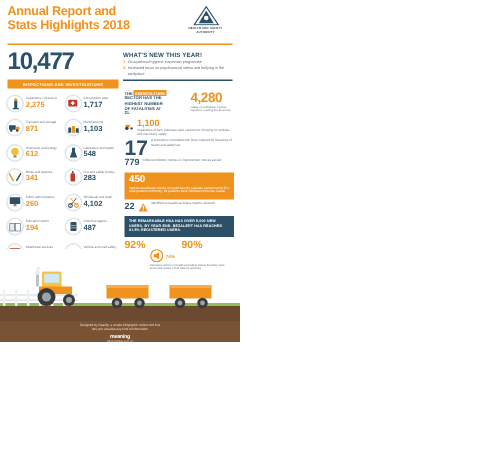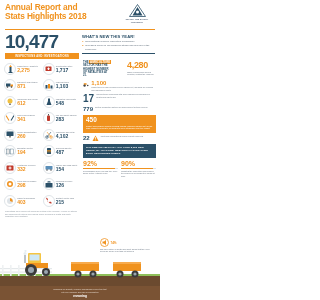--- a/index.html
+++ b/index.html
@@ -2,41 +2,41 @@
 <html><head>
 <meta charset="utf-8">
 <style>
   * { box-sizing: border-box; margin: 0; padding: 0; }
   html, body {
     width: 160px; height: 300px;
     font-family: "Liberation Sans", sans-serif;
     background: #ffffff;
     overflow: hidden;
   }
-  .page { position: relative; width: 160px; height: 300px; background: #fff; }
+  .page { position: relative; width: 160px; height: 228px; background: #fff; }
 
   
   .header { position: relative; height: 28px; padding: 3px 4px 0 5px; }
   .title {
     color: #f0921e; font-weight: bold; font-size: 8.4px; line-height: 9.4px;
     letter-spacing: -0.15px; width: 100px;
   }
   .logo { position: absolute; right: 4px; top: 4px; width: 38px; text-align: center; }
   .logo-mark { display: block; margin: 0 auto; }
   .logo-text {
     font-size: 1.9px; color: #2b3d57; letter-spacing: 0.15px; line-height: 2.6px;
     margin-top: 0.5px; font-weight: bold;
   }
   .hr-orange { height: 1px; background: #f0921e; margin: 1px 5px 0 5px; }
 
   
   .topband { display: flex; padding: 2px 5px 0 5px; }
   .bignum-wrap { width: 74px; }
   .bignum {
-    color: #2b5068; font-weight: bold; font-size: 19px; line-height: 20px;
+    color: #2b5068; font-weight: bold; font-size: 16px; line-height: 20px;
     letter-spacing: -0.8px;
   }
   .bignum-label {
     background: #f0921e; color: #fff; font-size: 2.6px; font-weight: bold;
     letter-spacing: 0.25px; text-align: center; padding: 1.6px 1px; margin-top: 1px;
   }
   .whatsnew { width: 76px; padding-left: 3px; padding-top: 2px; }
   .whatsnew h2 {
     color: #2b5068; font-size: 4.1px; font-weight: bold; letter-spacing: 0.1px;
     margin-bottom: 1.4px;
@@ -95,21 +95,21 @@
   .agri-head .hl { background: #f0921e; color: #fff; padding: 0 0.5px; }
   .agri-right { width: 36px; text-align: left; }
   .agri-num { font-size: 9px; font-weight: bold; color: #f0921e; line-height: 9px; letter-spacing: -0.3px; }
   .agri-sub { font-size: 2px; line-height: 2.5px; color: #6b7784; margin-top: 0.5px; }
 
   .rowstat { display: flex; gap: 2px; align-items: flex-start; margin-bottom: 2px; }
   .rs-num { font-size: 6px; font-weight: bold; color: #f0921e; line-height: 6.5px; }
   .rs-num.navy { color: #2b5068; }
   .rs-txt { font-size: 2.1px; line-height: 2.6px; color: #6b7784; flex: 1; }
 
-  .bignum17 { font-size: 10px; font-weight: bold; color: #2b5068; line-height: 11px; }
+  .bignum17 { font-size: 14px; font-weight: bold; color: #2b5068; line-height: 11px; }
 
   .band-orange {
     background: #f0921e; color: #fff; padding: 2.5px 3px; margin-bottom: 2px;
   }
   .band-orange .bnum { font-size: 6.5px; font-weight: bold; line-height: 6.5px; }
   .band-orange .btxt { font-size: 2.1px; line-height: 2.7px; margin-top: 0.8px; }
 
   .band-navy {
     background: #2b5068; color: #fff; padding: 2.5px 3px; margin-bottom: 2px;
     font-size: 2.4px; line-height: 3.1px; font-weight: bold; letter-spacing: 0.1px;

